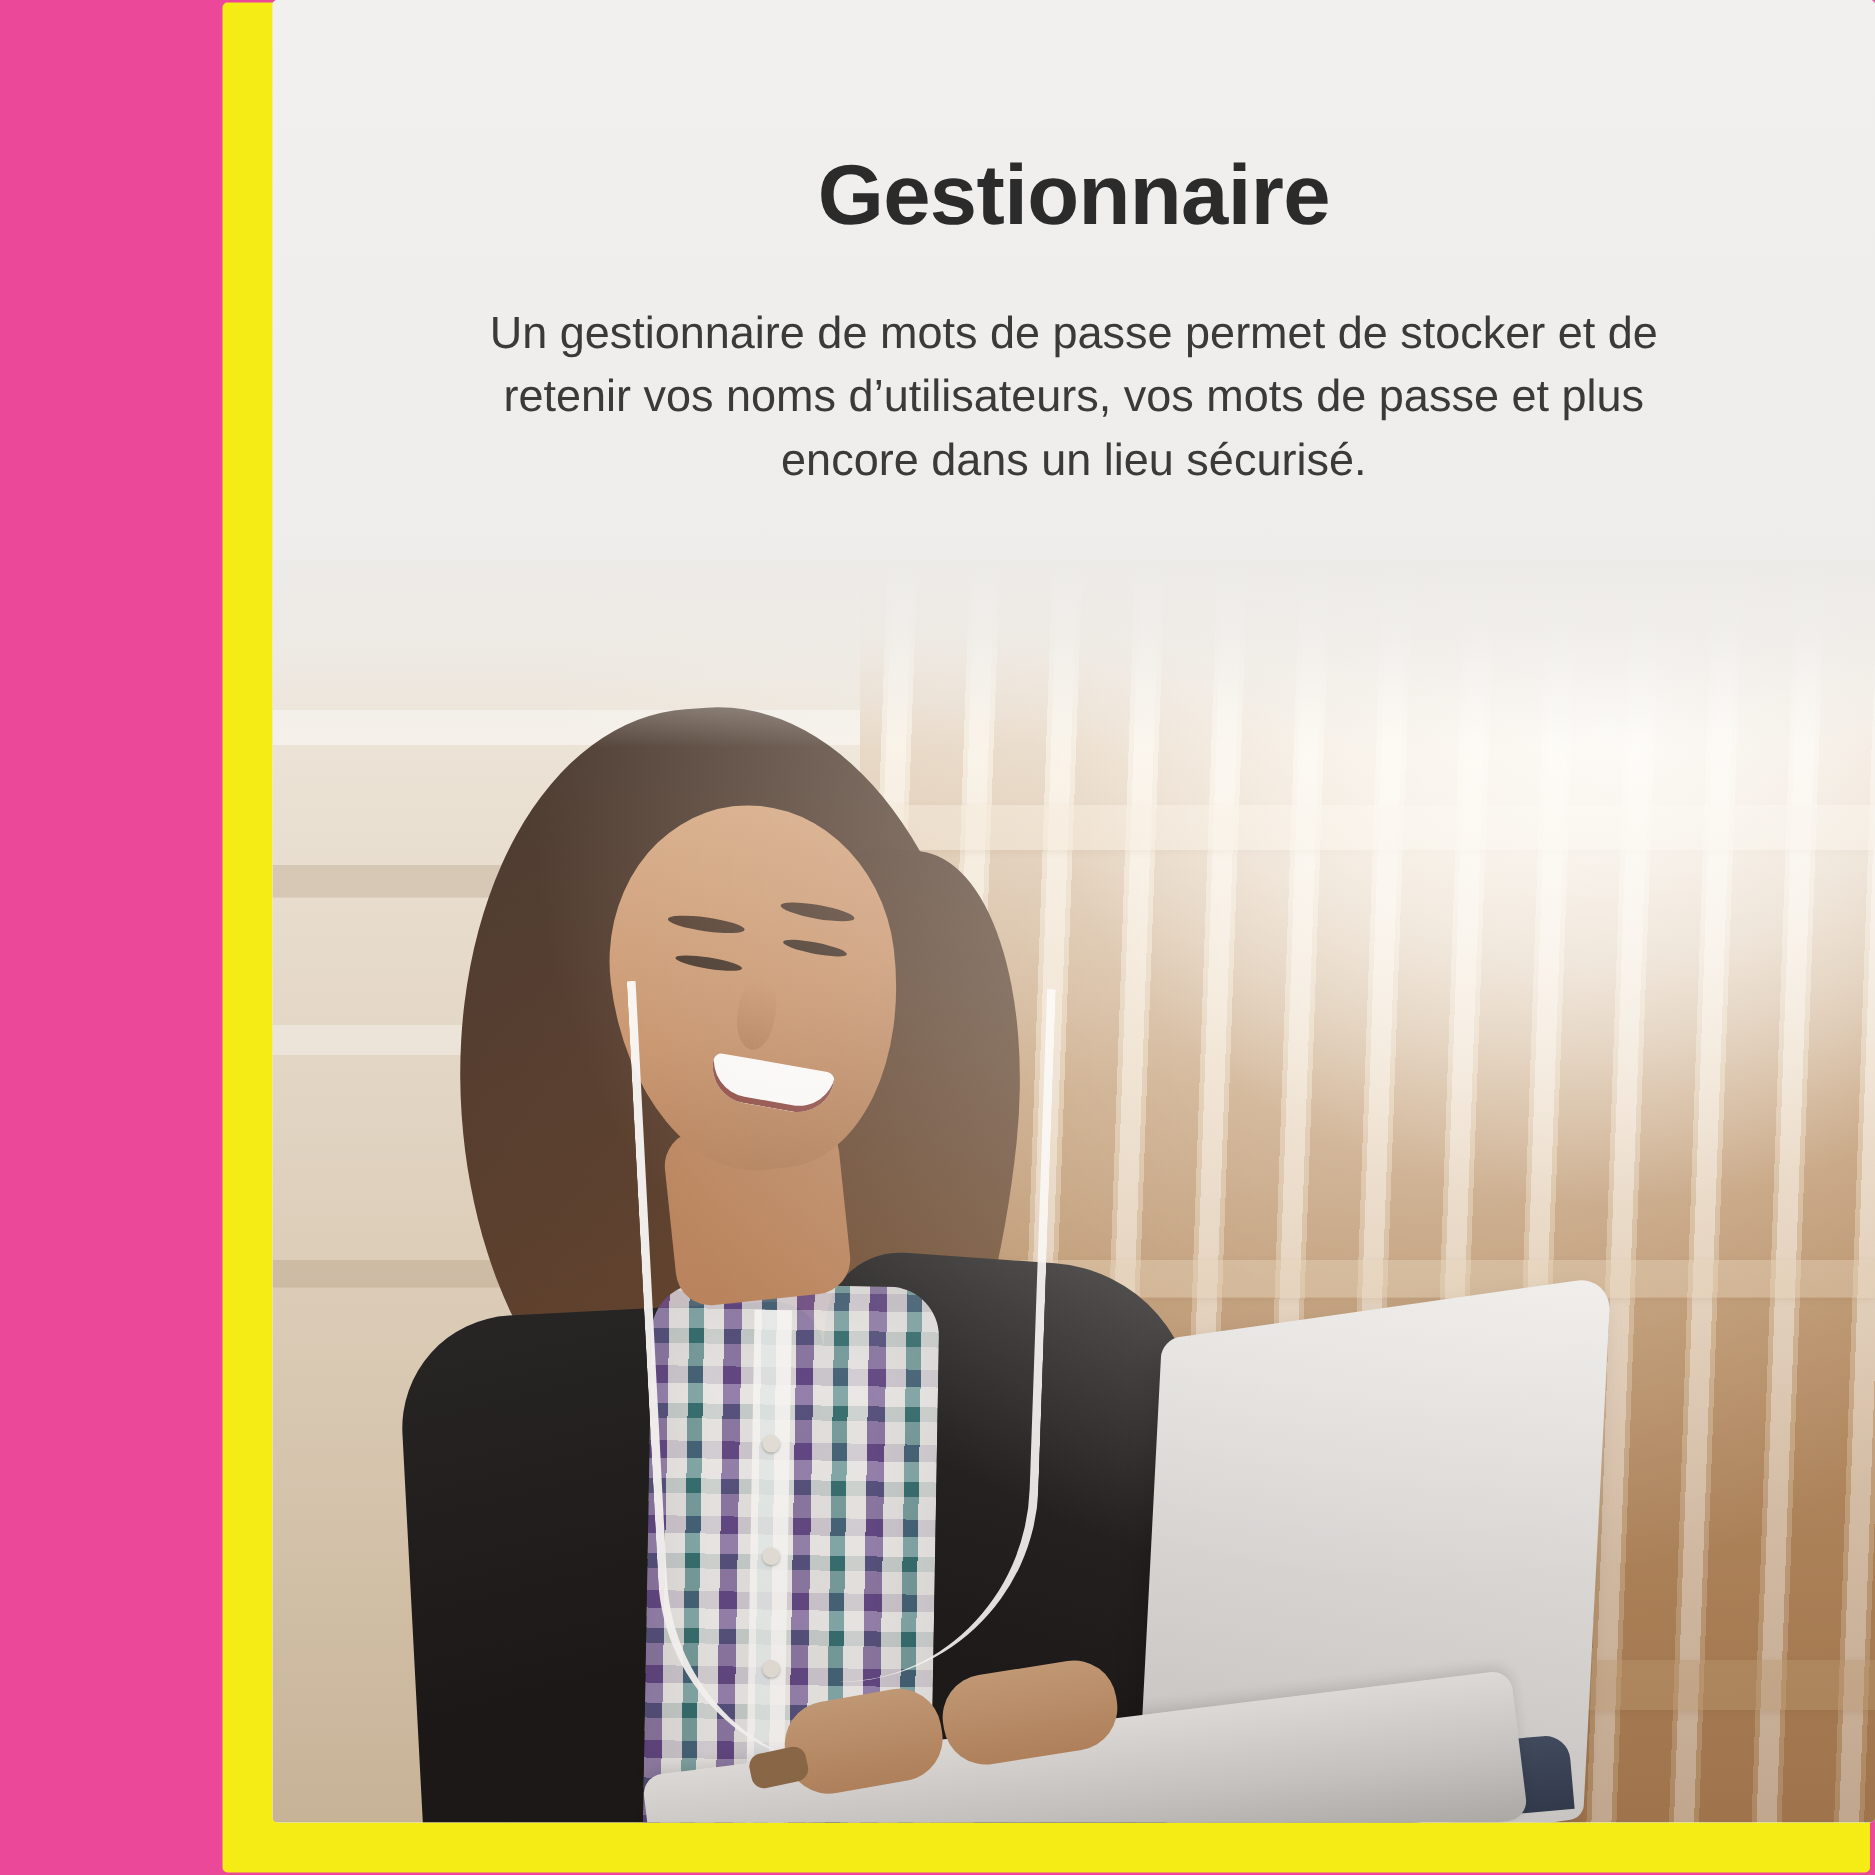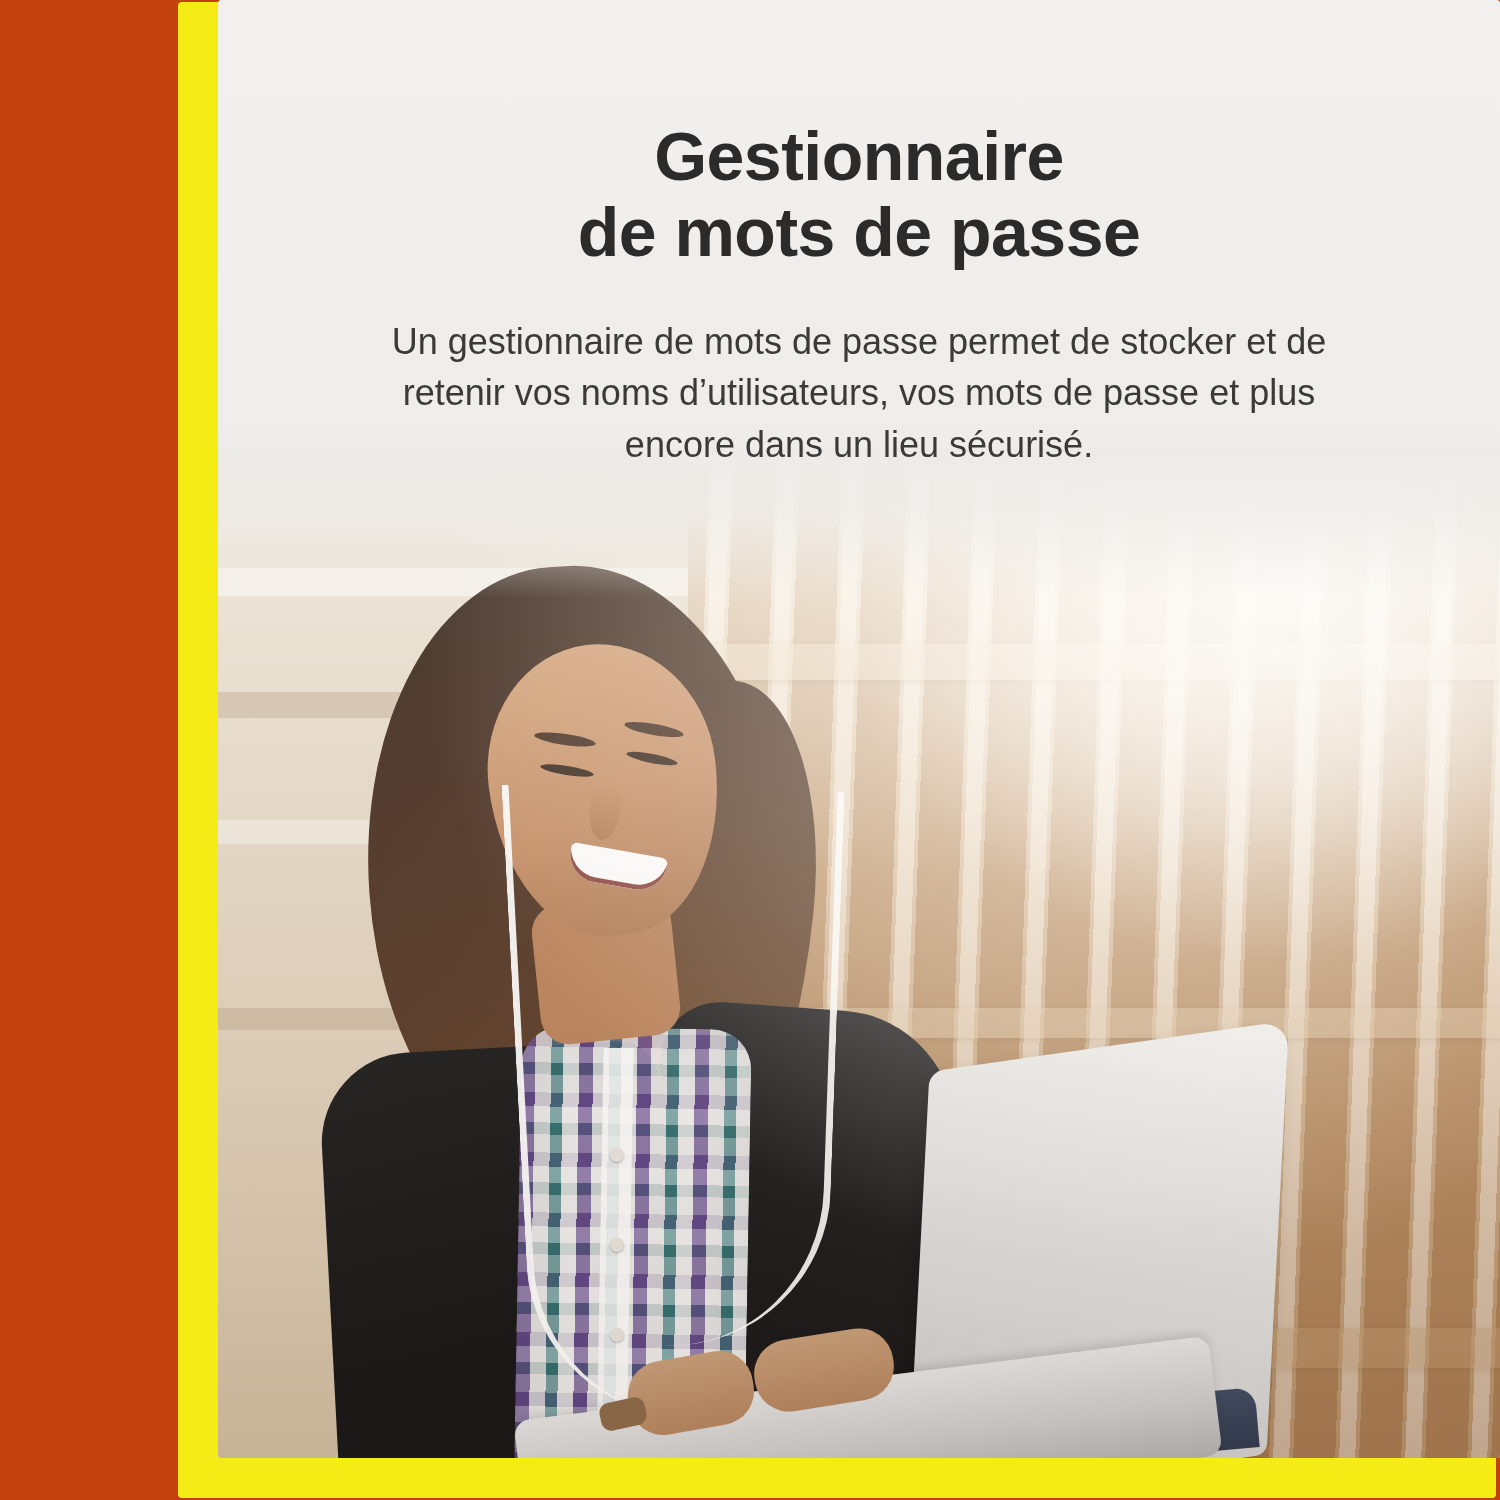--- a/index.html
+++ b/index.html
@@ -9,21 +9,21 @@
     height: 1500px;
     background: #ffffff;
     font-family: "Liberation Sans", sans-serif;
     overflow: hidden;
   }
 
   .page {
     position: relative;
     width: 1500px;
     height: 1500px;
-    background: #c2410c;
+    background: #ec4899;
   }
 
   
   .accent-band {
     position: absolute;
     left: 178px;
     top: 2px;
     width: 1318px;
     height: 1496px;
     background: #f5ec16;
@@ -483,18 +483,17 @@
         <div class="wrist"></div>
       </div>
 
       <div class="grade"></div>
       <div class="photo-fade"></div>
     </div>
 
     <div class="text-block">
       <h1 class="title">
         <span>Gestionnaire</span><br>
-        <span>de mots de passe</span>
       </h1>
       <p class="subtitle">Un gestionnaire de mots de passe permet de stocker et de retenir vos noms d’utilisateurs, vos mots de passe et plus encore dans un lieu sécurisé.</p>
     </div>
   </div>
 </div>
 
 </body></html>

